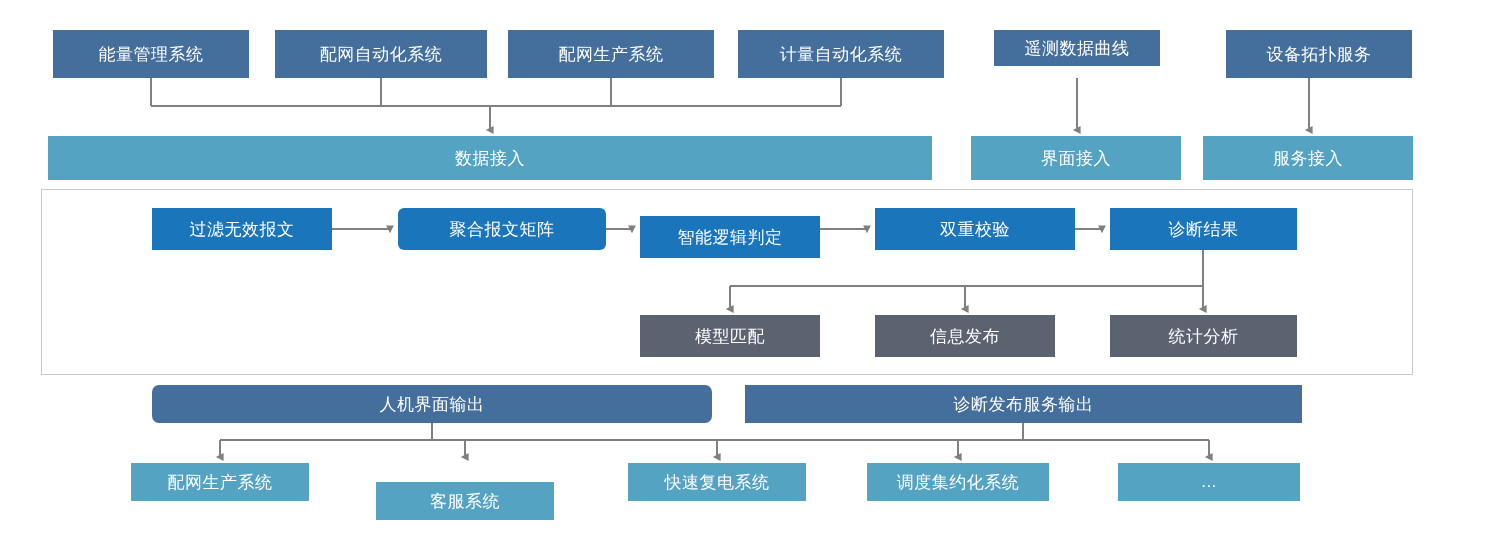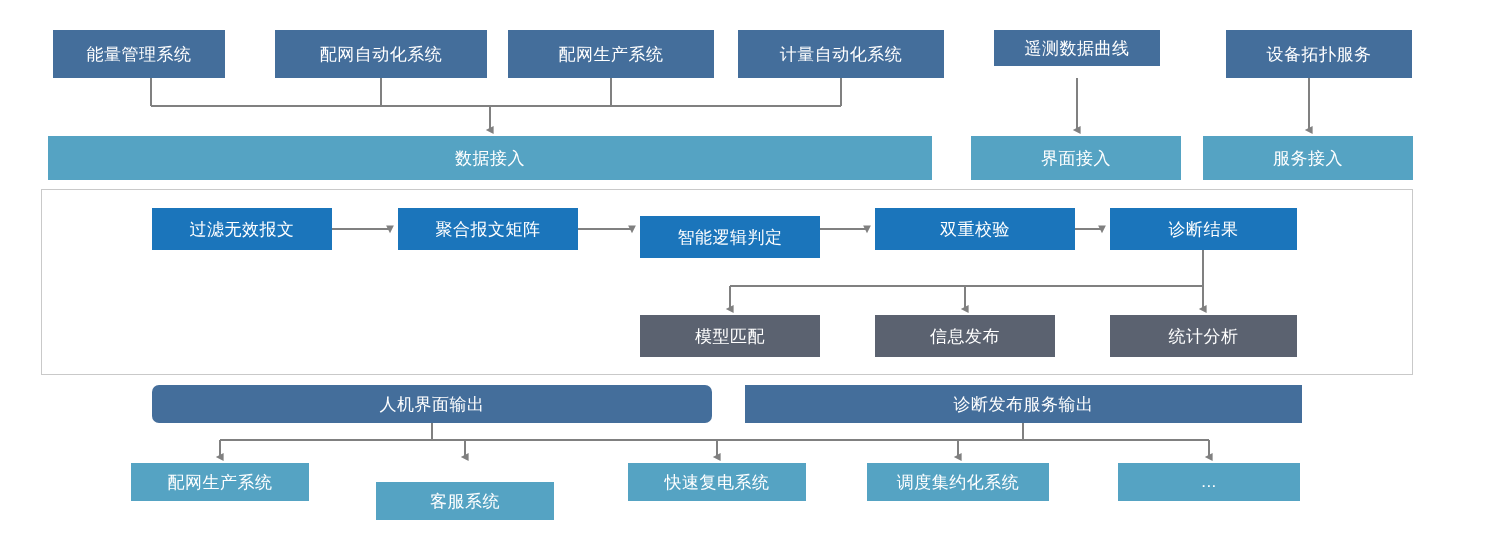--- a/index.html
+++ b/index.html
@@ -79,21 +79,21 @@
 
       <path d="M1023,423 L1023,440"></path>
       <path d="M717,440 L1209,440"></path>
       <path d="M958,440 L958,457" marker-end="url(#ah)"></path>
       <path d="M1209,440 L1209,457" marker-end="url(#ah)"></path>
     </g>
   </svg>
 
   <div class="panel" style="left:41px;top:189px;width:1372px;height:186px;"></div>
 
-  <div class="box src" style="left:53px;top:30px;width:172px;height:48px;">
+  <div class="box src" style="left:53px;top:30px;width:196px;height:48px;">
     <span>能量管理系统</span>
   </div>
   <div class="box src" style="left:275px;top:30px;width:212px;height:48px;">
     <span>配网自动化系统</span>
   </div>
   <div class="box src" style="left:508px;top:30px;width:206px;height:48px;">
     <span>配网生产系统</span>
   </div>
   <div class="box src" style="left:738px;top:30px;width:206px;height:48px;">
     <span>计量自动化系统</span>
@@ -111,21 +111,21 @@
   <div class="box access" style="left:971px;top:136px;width:210px;height:44px;">
     <span>界面接入</span>
   </div>
   <div class="box access" style="left:1203px;top:136px;width:210px;height:44px;">
     <span>服务接入</span>
   </div>
 
   <div class="box proc" style="left:152px;top:208px;width:180px;height:42px;">
     <span>过滤无效报文</span>
   </div>
-  <div class="box proc" style="left:398px;top:208px;width:180px;height:42px;">
+  <div class="box proc" style="left:398px;top:208px;width:208px;height:42px;border-radius:6px;">
     <span>聚合报文矩阵</span>
   </div>
   <div class="box proc" style="left:640px;top:216px;width:180px;height:42px;">
     <span>智能逻辑判定</span>
   </div>
   <div class="box proc" style="left:875px;top:208px;width:200px;height:42px;">
     <span>双重校验</span>
   </div>
   <div class="box proc" style="left:1110px;top:208px;width:187px;height:42px;">
     <span>诊断结果</span>

